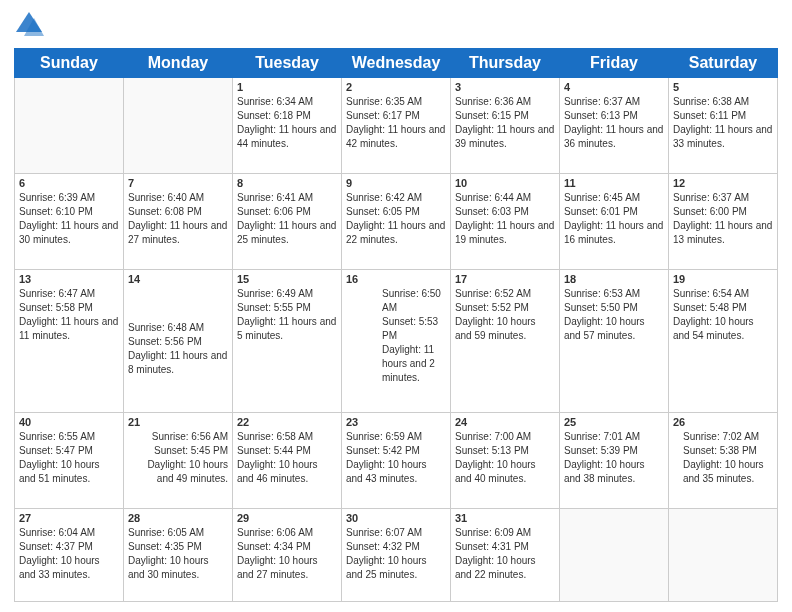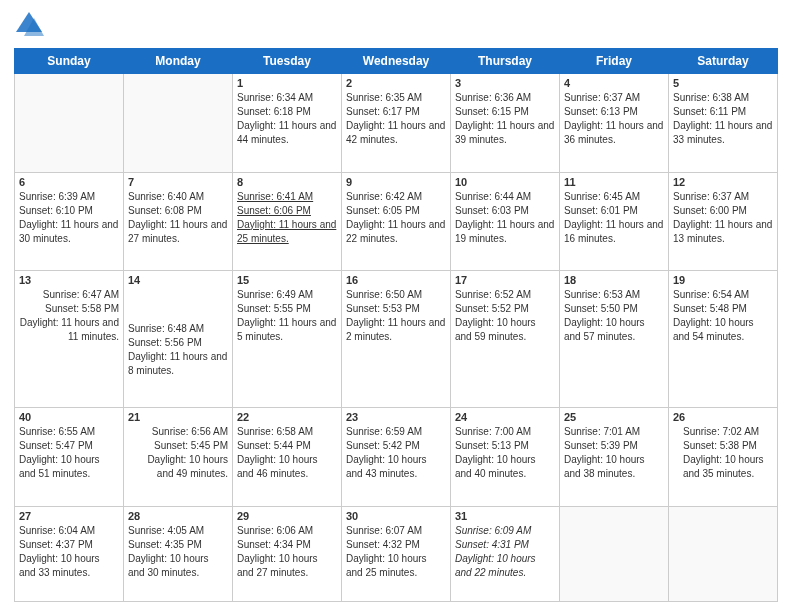--- a/index.html
+++ b/index.html
@@ -64,21 +64,21 @@
     .calendar {
       flex: 1;
       border: 1px solid #ccc;
       border-collapse: collapse;
       width: 100%;
       table-layout: fixed;
     }
     .calendar th {
       background: #1a6fc4;
       color: #fff;
-      font-size: 12px;
+      font-size: 16px;
       font-weight: bold;
       text-align: center;
       padding: 5px 2px;
       border: 1px solid #1a6fc4;
     }
     .calendar td {
       border: 1px solid #ccc;
       vertical-align: top;
       padding: 3px 4px;
       font-size: 9.5px;
@@ -179,21 +179,21 @@
 Daylight: 11 hours and 30 minutes.</div>
           </td>
           <td>
             <span class="day-num">7</span>
             <div class="day-info" style="white-space: pre-line;">Sunrise: 6:40 AM
 Sunset: 6:08 PM
 Daylight: 11 hours and 27 minutes.</div>
           </td>
           <td>
             <span class="day-num">8</span>
-            <div class="day-info" style="white-space: pre-line; text-decoration: underline;">Sunrise: 6:41 AM
+            <div class="day-info" style="white-space: pre-line;">Sunrise: 6:41 AM
 Sunset: 6:06 PM
 Daylight: 11 hours and 25 minutes.</div>
           </td>
           <td>
             <span class="day-num">9</span>
             <div class="day-info" style="white-space: pre-line;">Sunrise: 6:42 AM
 Sunset: 6:05 PM
 Daylight: 11 hours and 22 minutes.</div>
           </td>
           <td>
@@ -211,39 +211,39 @@
           <td>
             <span class="day-num">12</span>
             <div class="day-info" style="white-space: pre-line;">Sunrise: 6:37 AM
 Sunset: 6:00 PM
 Daylight: 11 hours and 13 minutes.</div>
           </td>
         </tr>
         <tr>
           <td>
             <span class="day-num">13</span>
-            <div class="day-info" style="white-space: pre-line; text-align: right;">Sunrise: 6:47 AM
+            <div class="day-info" style="white-space: pre-line;">Sunrise: 6:47 AM
 Sunset: 5:58 PM
 Daylight: 11 hours and 11 minutes.</div>
           </td>
           <td>
             <span class="day-num">14</span>
             <div class="day-info" style="white-space: pre-line; margin-top: 36px;">Sunrise: 6:48 AM
 Sunset: 5:56 PM
 Daylight: 11 hours and 8 minutes.</div>
           </td>
           <td>
             <span class="day-num">15</span>
             <div class="day-info" style="white-space: pre-line;">Sunrise: 6:49 AM
 Sunset: 5:55 PM
 Daylight: 11 hours and 5 minutes.</div>
           </td>
           <td>
             <span class="day-num">16</span>
-            <div class="day-info" style="white-space: pre-line;">Sunrise: 6:50 AM
+            <div class="day-info" style="white-space: pre-line; margin-left: 36px;">Sunrise: 6:50 AM
 Sunset: 5:53 PM
 Daylight: 11 hours and 2 minutes.</div>
           </td>
           <td>
             <span class="day-num">17</span>
             <div class="day-info" style="white-space: pre-line;">Sunrise: 6:52 AM
 Sunset: 5:52 PM
 Daylight: 10 hours and 59 minutes.</div>
           </td>
           <td>
@@ -305,39 +305,39 @@
         </tr>
         <tr>
           <td>
             <span class="day-num">27</span>
             <div class="day-info" style="white-space: pre-line;">Sunrise: 6:04 AM
 Sunset: 4:37 PM
 Daylight: 10 hours and 33 minutes.</div>
           </td>
           <td>
             <span class="day-num">28</span>
-            <div class="day-info" style="white-space: pre-line;">Sunrise: 4:05 AM
+            <div class="day-info" style="white-space: pre-line;">Sunrise: 6:05 AM
 Sunset: 4:35 PM
 Daylight: 10 hours and 30 minutes.</div>
           </td>
           <td>
             <span class="day-num">29</span>
             <div class="day-info" style="white-space: pre-line;">Sunrise: 6:06 AM
 Sunset: 4:34 PM
 Daylight: 10 hours and 27 minutes.</div>
           </td>
           <td>
             <span class="day-num">30</span>
             <div class="day-info" style="white-space: pre-line;">Sunrise: 6:07 AM
 Sunset: 4:32 PM
 Daylight: 10 hours and 25 minutes.</div>
           </td>
           <td>
             <span class="day-num">31</span>
-            <div class="day-info" style="white-space: pre-line; font-style: italic;">Sunrise: 6:09 AM
+            <div class="day-info" style="white-space: pre-line;">Sunrise: 6:09 AM
 Sunset: 4:31 PM
 Daylight: 10 hours and 22 minutes.</div>
           </td>
           <td class="empty"></td>
           <td class="empty"></td>
         </tr>
       </tbody>
   </table>
 </div>
 

